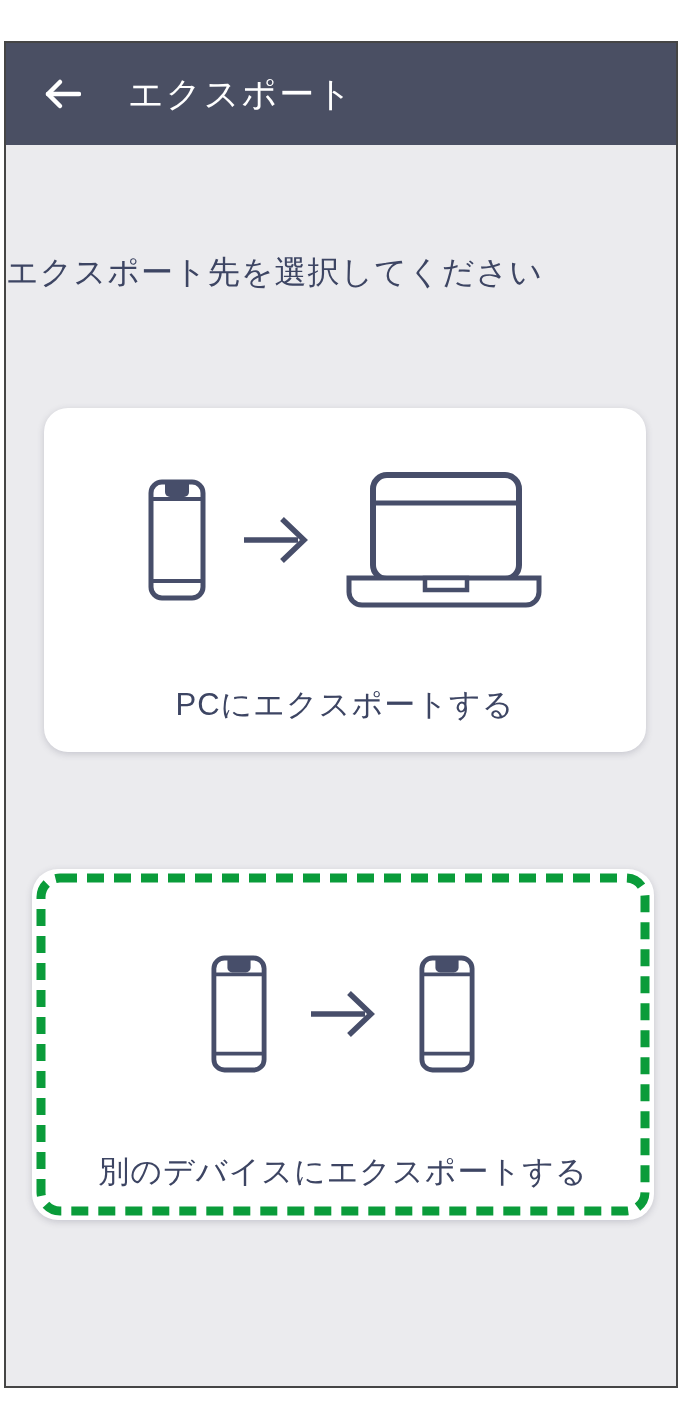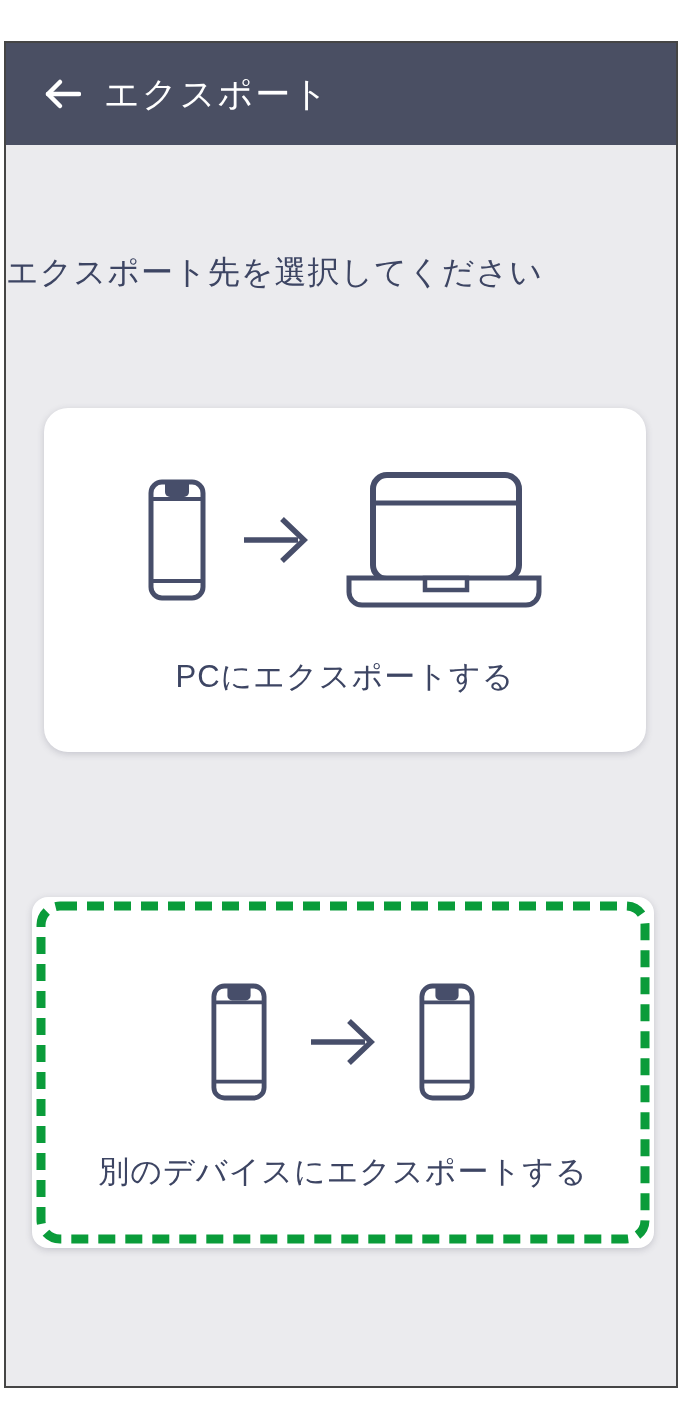--- a/index.html
+++ b/index.html
@@ -30,51 +30,52 @@
   .back-btn {
     width: 40px; height: 34px;
     display: flex; align-items: center; justify-content: center;
     cursor: pointer;
     flex: 0 0 auto;
   }
   .appbar-title {
     color: #ffffff;
     font-size: 35px;
     letter-spacing: 2px;
-    margin-left: 22px;
+    margin-left: 46px;
     font-weight: 400;
   }
   .instruction {
     position: absolute;
     top: 206px; left: 0;
     width: 100%;
     text-align: left;
     font-size: 32px;
     line-height: 47px;
     color: #3d4563;
     letter-spacing: 1px;
   }
   .card {
     position: absolute;
     background: #ffffff;
     box-shadow: 0 2px 7px rgba(70,70,90,0.22);
     display: flex;
     flex-direction: column;
     align-items: center;
     cursor: pointer;
+    gap: 28px;
   }
   .card-pc {
     left: 38px; top: 365px;
     width: 602px; height: 344px;
     border-radius: 24px;
   }
   .card-device {
-    left: 26px; top: 854px;
+    left: 26px; top: 826px;
     width: 622px; height: 351px;
-    border-radius: 16px;
+    border-radius: 26px;
   }
   .dashed-outline {
     position: absolute;
     inset: 0;
     pointer-events: none;
   }
   .icons-row {
     display: flex;
     align-items: center;
   }

